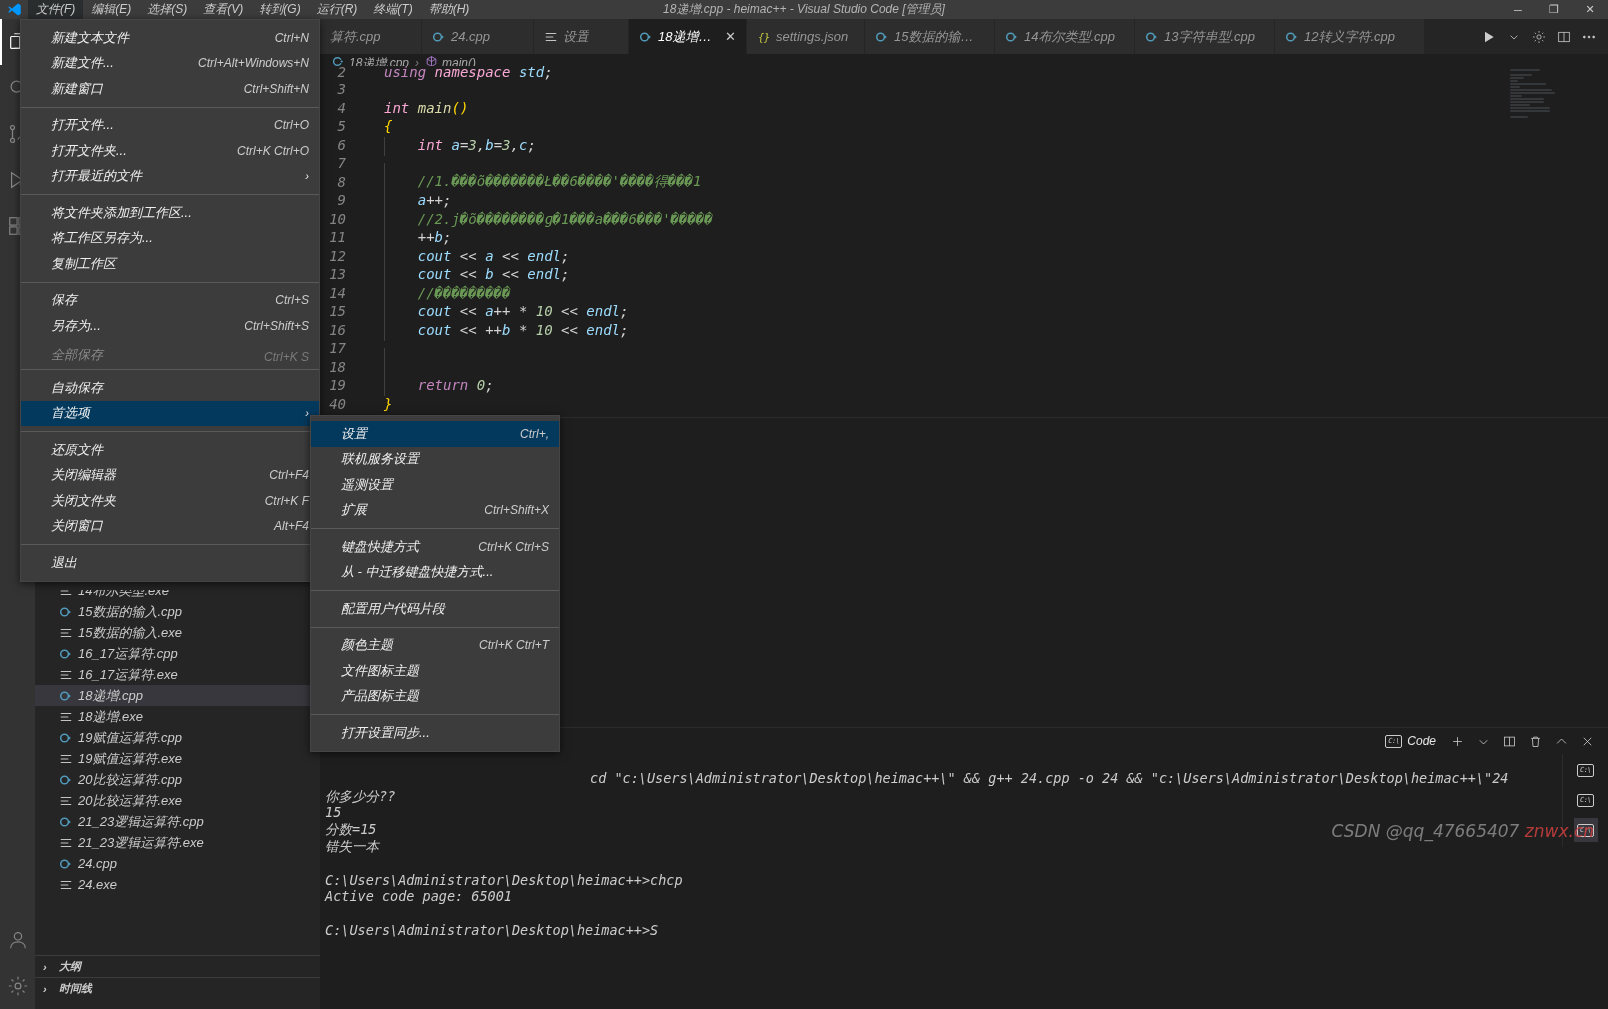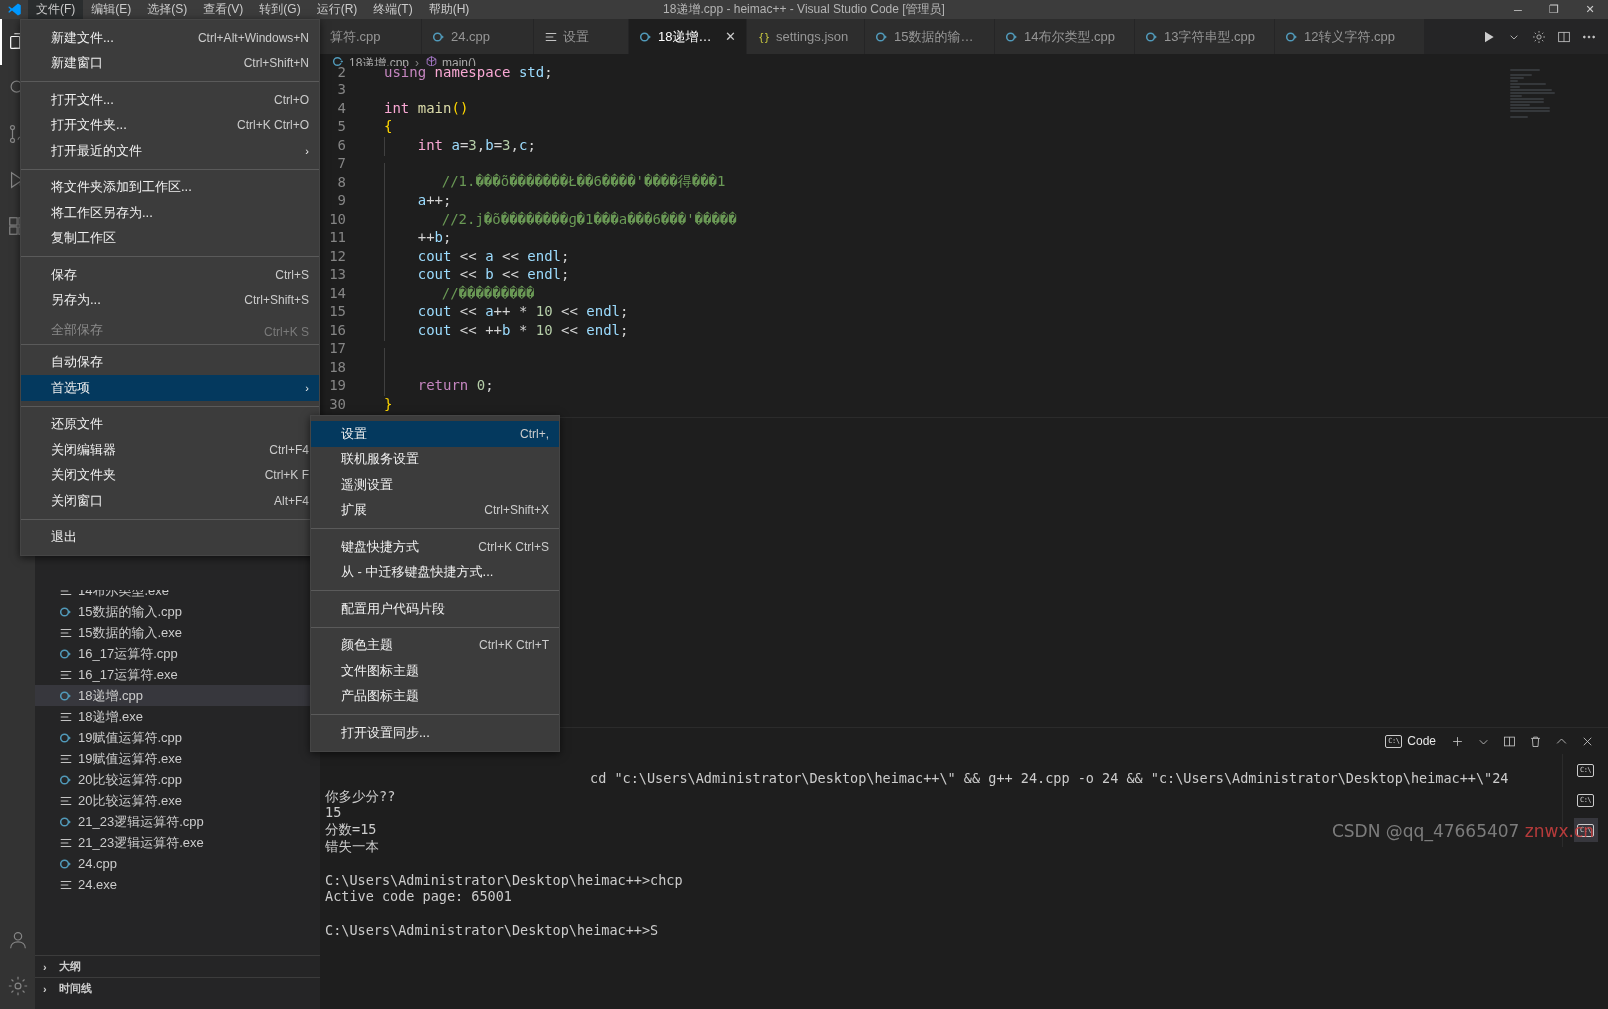--- a/index.html
+++ b/index.html
@@ -3,21 +3,21 @@
 <meta charset="utf-8">
 <style>
   * { box-sizing: border-box; margin: 0; padding: 0; }
   html, body {
     width: 1608px; height: 1009px;
     background: #1e1e1e;
     font-family: "Liberation Sans", "DejaVu Sans", sans-serif;
     overflow: hidden;
     color: #cccccc;
   }
-  .app { position: relative; width: 1608px; height: 847px; }
+  .app { position: relative; width: 1608px; height: 847px; font-style: italic; }
 
   
   .titlebar {
     position: absolute; top: 0; left: 0; width: 1608px; height: 19px;
     background: #3c3c3c;
     display: flex; align-items: center;
     font-size: 12px; color: #cccccc;
     z-index: 40;
   }
   .vslogo {
@@ -132,21 +132,21 @@
   }
   .ctext { flex: 1; padding-left: 22px; position: relative; }
   .indent-guide {
     position: absolute; left: 64px; top: 0; width: 1px; background: #404040;
   }
   .kw  { color: #f9a8d4; }
   .kw2 { color: #c586c0; }
   .fn  { color: #dcdcaa; }
   .var { color: #9cdcfe; }
   .num { color: #b5cea8; }
-  .cmt { color: #6a9955; margin-left: 24px; }
+  .cmt { color: #6a9955; }
   .brc { color: #ffd700; }
   .plain { color: #d4d4d4; }
   .minimap {
     position: absolute; right: 14px; top: 0; width: 90px; height: 352px;
     background: #1e1e1e; opacity: .85;
   }
   .mm-block { position: absolute; background: #3a3d41; height: 2px; border-radius: 1px; }
   .editor-scroll-v {
     position: absolute; right: 0; top: 0; width: 14px; height: 352px; background: transparent;
   }
@@ -613,21 +613,21 @@
         <div class="cline"><span class="lnum">10</span><span class="ctext"><span class="cmt">    //2.ј�õ��������ɡ�1���a���6���'�����</span><span class="indent-guide" style="height: 19px; left: 22px;"></span></span></div>
         <div class="cline"><span class="lnum">11</span><span class="ctext"><span class="plain">    ++</span><span class="var">b</span><span class="plain">;</span><span class="indent-guide" style="height: 19px; left: 22px;"></span></span></div>
         <div class="cline"><span class="lnum">12</span><span class="ctext"><span class="plain">    </span><span class="var">cout</span><span class="plain"> &lt;&lt; </span><span class="var">a</span><span class="plain"> &lt;&lt; </span><span class="var">endl</span><span class="plain">;</span><span class="indent-guide" style="height: 19px; left: 22px;"></span></span></div>
         <div class="cline"><span class="lnum">13</span><span class="ctext"><span class="plain">    </span><span class="var">cout</span><span class="plain"> &lt;&lt; </span><span class="var">b</span><span class="plain"> &lt;&lt; </span><span class="var">endl</span><span class="plain">;</span><span class="indent-guide" style="height: 19px; left: 22px;"></span></span></div>
         <div class="cline"><span class="lnum">14</span><span class="ctext"><span class="cmt">    //���������</span><span class="indent-guide" style="height: 19px; left: 22px;"></span></span></div>
         <div class="cline"><span class="lnum">15</span><span class="ctext"><span class="plain">    </span><span class="var">cout</span><span class="plain"> &lt;&lt; </span><span class="var">a</span><span class="plain">++ * </span><span class="num">10</span><span class="plain"> &lt;&lt; </span><span class="var">endl</span><span class="plain">;</span><span class="indent-guide" style="height: 19px; left: 22px;"></span></span></div>
         <div class="cline"><span class="lnum">16</span><span class="ctext"><span class="plain">    </span><span class="var">cout</span><span class="plain"> &lt;&lt; ++</span><span class="var">b</span><span class="plain"> * </span><span class="num">10</span><span class="plain"> &lt;&lt; </span><span class="var">endl</span><span class="plain">;</span><span class="indent-guide" style="height: 19px; left: 22px;"></span></span></div>
         <div class="cline"><span class="lnum">17</span><span class="ctext"><span class="indent-guide" style="height: 19px; left: 22px;"></span></span></div>
         <div class="cline"><span class="lnum">18</span><span class="ctext"><span class="indent-guide" style="height: 19px; left: 22px;"></span></span></div>
         <div class="cline"><span class="lnum">19</span><span class="ctext"><span class="plain">    </span><span class="kw2">return</span><span class="plain"> </span><span class="num">0</span><span class="plain">;</span><span class="indent-guide" style="height: 19px; left: 22px;"></span></span></div>
-        <div class="cline"><span class="lnum">30</span><span class="ctext"><span class="brc">}</span></span></div>
+        <div class="cline"><span class="lnum">40</span><span class="ctext"><span class="brc">}</span></span></div>
       </div>
     <div class="minimap" id="minimap">
         <div class="mm-block" style="top: 3px; left: 6px; width: 30px;"></div>
         <div class="mm-block" style="top: 8px; left: 6px; width: 22px;"></div>
         <div class="mm-block" style="top: 11px; left: 6px; width: 14px;"></div>
         <div class="mm-block" style="top: 14px; left: 6px; width: 8px;"></div>
         <div class="mm-block" style="top: 17px; left: 6px; width: 36px;"></div>
         <div class="mm-block" style="top: 20px; left: 6px; width: 10px;"></div>
         <div class="mm-block" style="top: 23px; left: 6px; width: 42px;"></div>
         <div class="mm-block" style="top: 26px; left: 6px; width: 45px;"></div>
@@ -706,20 +706,24 @@
           <span class="cmdicon">C:\</span>
         </div>
       <div class="rail-item sel">
           <span class="cmdicon">C:\</span>
         </div>
     </div>
   </div>
 
   <div class="menu-panel" id="filemenu">
       <div class="menu-row">
+        <span class="lbl">新建文本文件</span>
+        <span class="key">Ctrl+N</span>
+      </div>
+      <div class="menu-row">
         <span class="lbl">新建文件...</span>
         <span class="key">Ctrl+Alt+Windows+N</span>
       </div>
       <div class="menu-row">
         <span class="lbl">新建窗口</span>
         <span class="key">Ctrl+Shift+N</span>
       </div>
       <div class="menu-sep"></div>
       <div class="menu-row">
         <span class="lbl">打开文件...</span>

